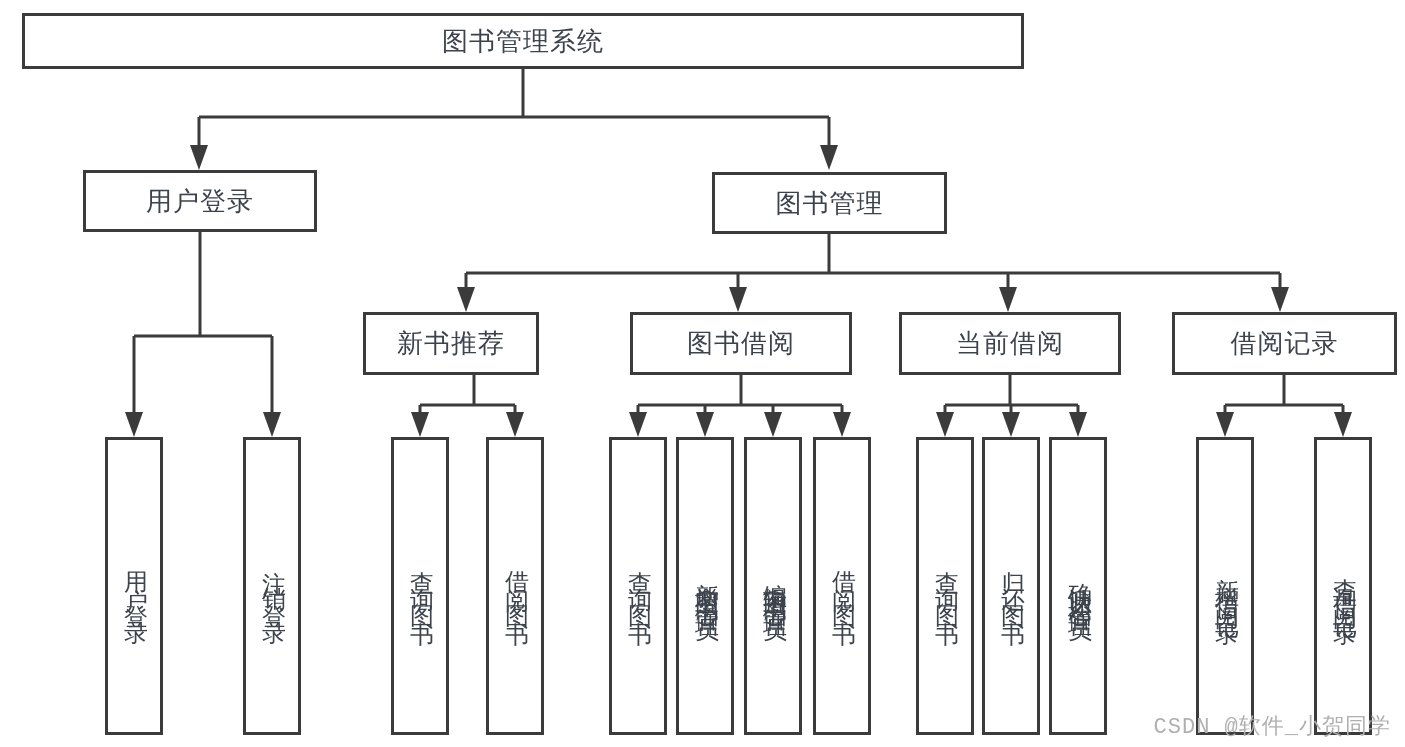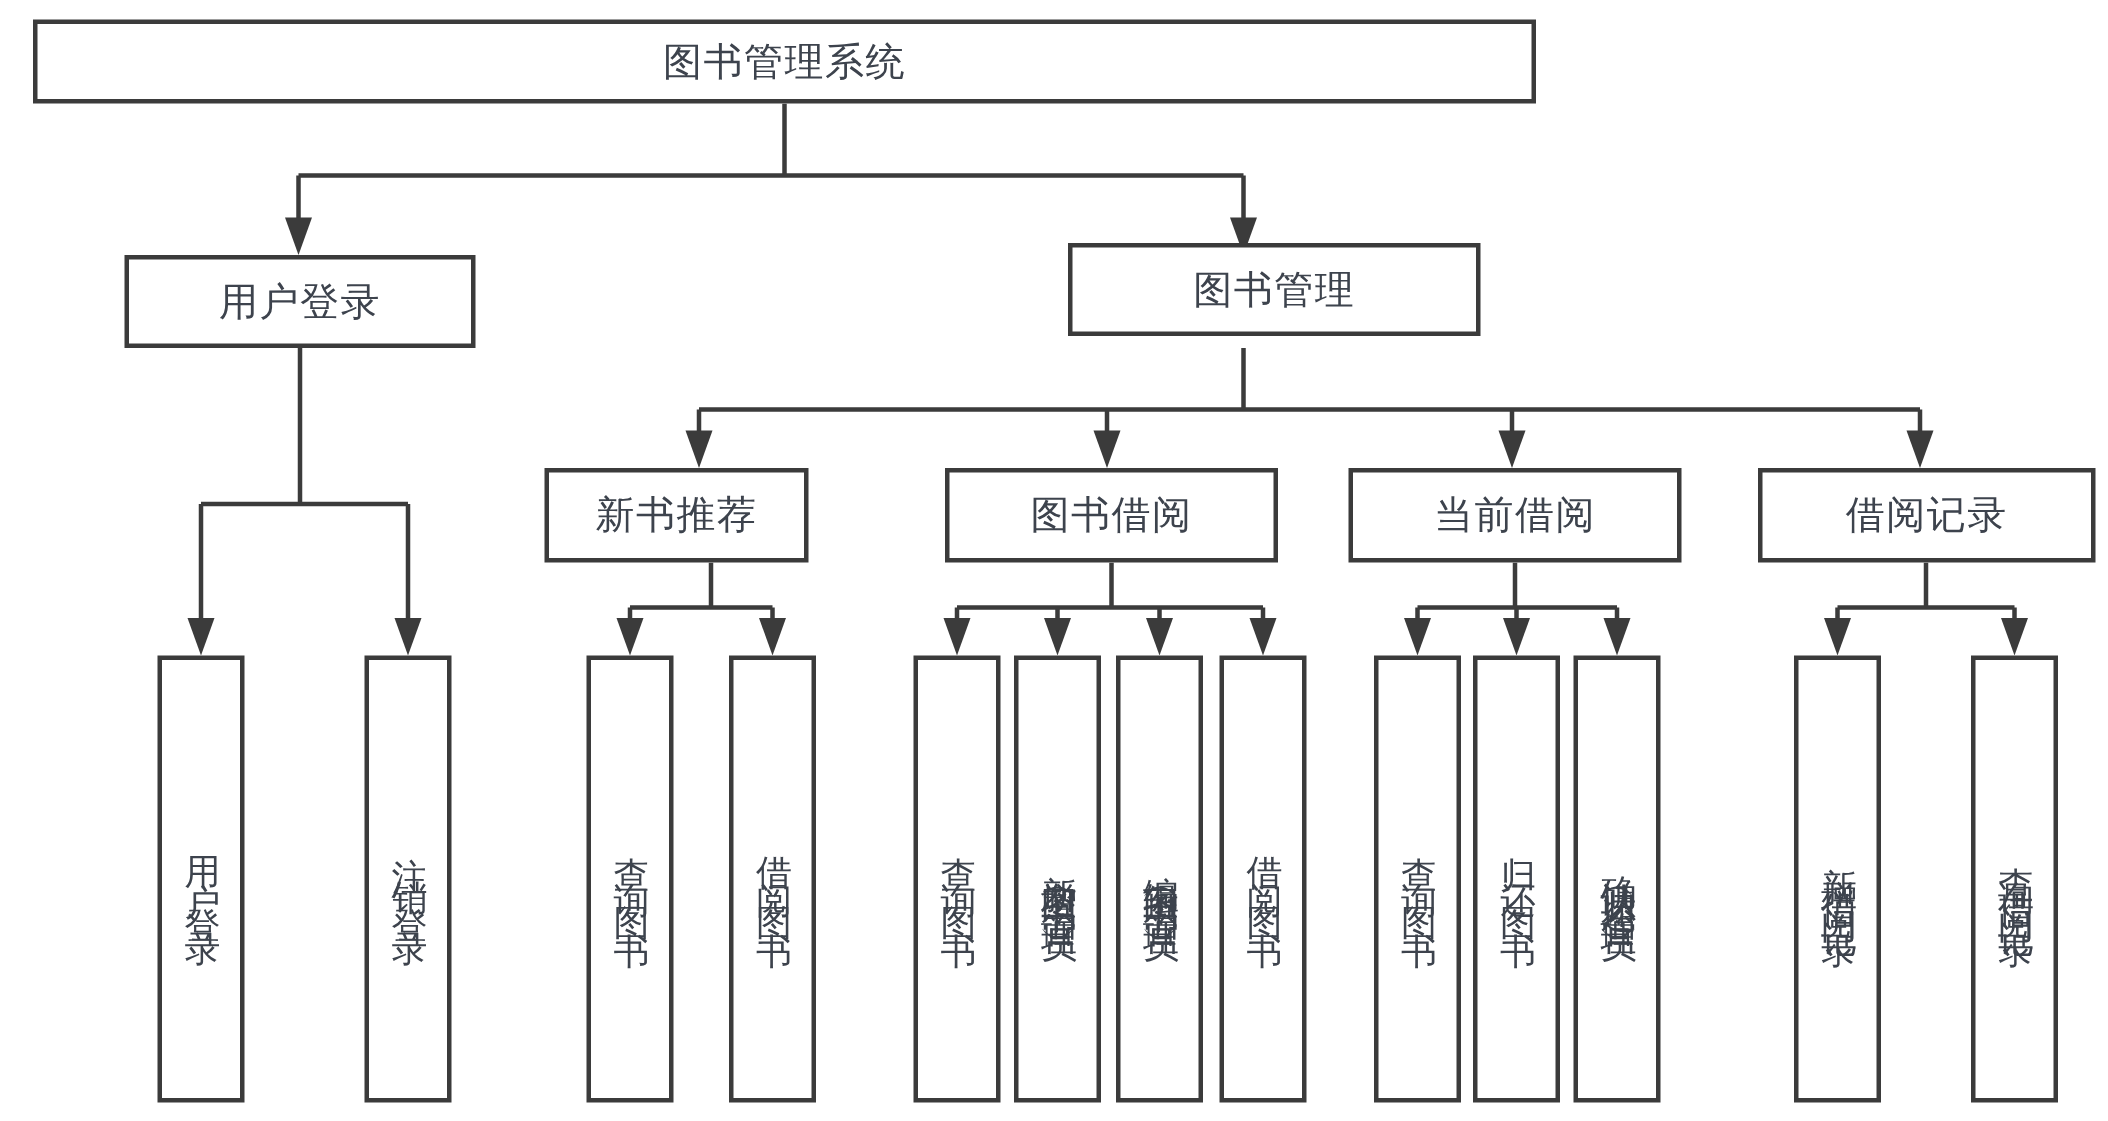--- a/index.html
+++ b/index.html
@@ -10,21 +10,21 @@
     --background:#ffffff;
     --watermark:#b0b0b0;
   }
   html,body{margin:0;padding:0;background:var(--background);}
   .canvas{
     position:relative;
     width:1405px;
     height:747px;
     background:var(--background);
     overflow:hidden;
-    font-family:Liberation Serif, serif;
+    font-family:Liberation Mono, monospace;
   }
   .connectors{
     position:absolute;
     left:0;top:0;
     width:1405px;height:747px;
     pointer-events:none;
   }
   .connectors path{
     stroke:var(--line);
     stroke-width:3;
@@ -111,21 +111,21 @@
       <polygon points="1002,412 1020,412 1011,437"></polygon>
       <polygon points="1069,412 1087,412 1078,437"></polygon>
       <polygon points="1216,412 1234,412 1225,437"></polygon>
       <polygon points="1334,412 1352,412 1343,437"></polygon>
     </g>
   </svg>
 
   <div class="box hbox" style="left:22px;top:13px;width:1002px;height:56px">图书管理系统</div>
 
   <div class="box hbox" style="left:83px;top:170px;width:234px;height:62px">用户登录</div>
-  <div class="box hbox" style="left:712px;top:162px;width:275px;height:62px">图书管理</div>
+  <div class="box hbox" style="left:712px;top:172px;width:235px;height:62px">图书管理</div>
 
   <div class="box hbox" style="left:363px;top:312px;width:176px;height:63px">新书推荐</div>
   <div class="box hbox" style="left:630px;top:312px;width:222px;height:63px">图书借阅</div>
   <div class="box hbox" style="left:899px;top:312px;width:222px;height:63px">当前借阅</div>
   <div class="box hbox" style="left:1172px;top:312px;width:225px;height:63px">借阅记录</div>
 
   <div class="box vbox ls-lg" style="left:105px;top:437px;width:58px;height:298px">用户登录</div>
   <div class="box vbox ls-lg" style="left:243px;top:437px;width:58px;height:298px">注销登录</div>
 
   <div class="box vbox ls-lg" style="left:391px;top:437px;width:58px;height:298px">查询图书</div>
@@ -136,14 +136,15 @@
   <div class="box vbox ls-sm" style="left:744px;top:437px;width:58px;height:298px">编辑图书（管理员）</div>
   <div class="box vbox ls-lg" style="left:813px;top:437px;width:58px;height:298px">借阅图书</div>
 
   <div class="box vbox ls-lg" style="left:916px;top:437px;width:58px;height:298px">查询图书</div>
   <div class="box vbox ls-lg" style="left:982px;top:437px;width:58px;height:298px">归还图书</div>
   <div class="box vbox ls-sm" style="left:1049px;top:437px;width:58px;height:298px">确认归还（管理员）</div>
 
   <div class="box vbox ls-md" style="left:1196px;top:437px;width:58px;height:298px">新增借阅记录</div>
   <div class="box vbox ls-md" style="left:1314px;top:437px;width:58px;height:298px">查询借阅记录</div>
 
+  <div class="watermark">CSDN @软件_小贺同学</div>
 
 </div>
 
 </body></html>

